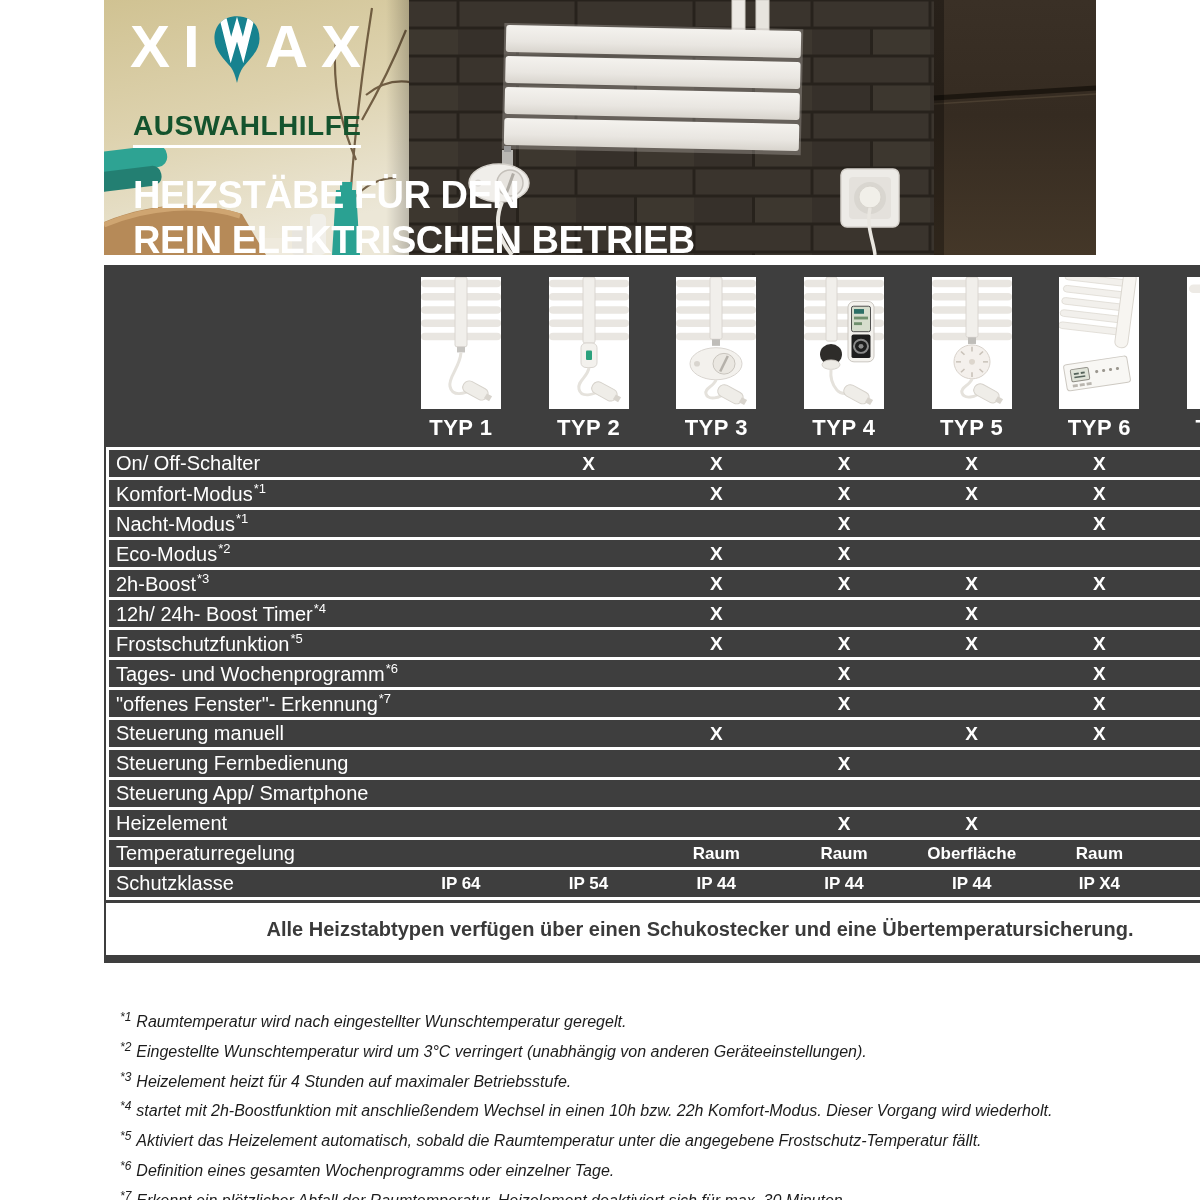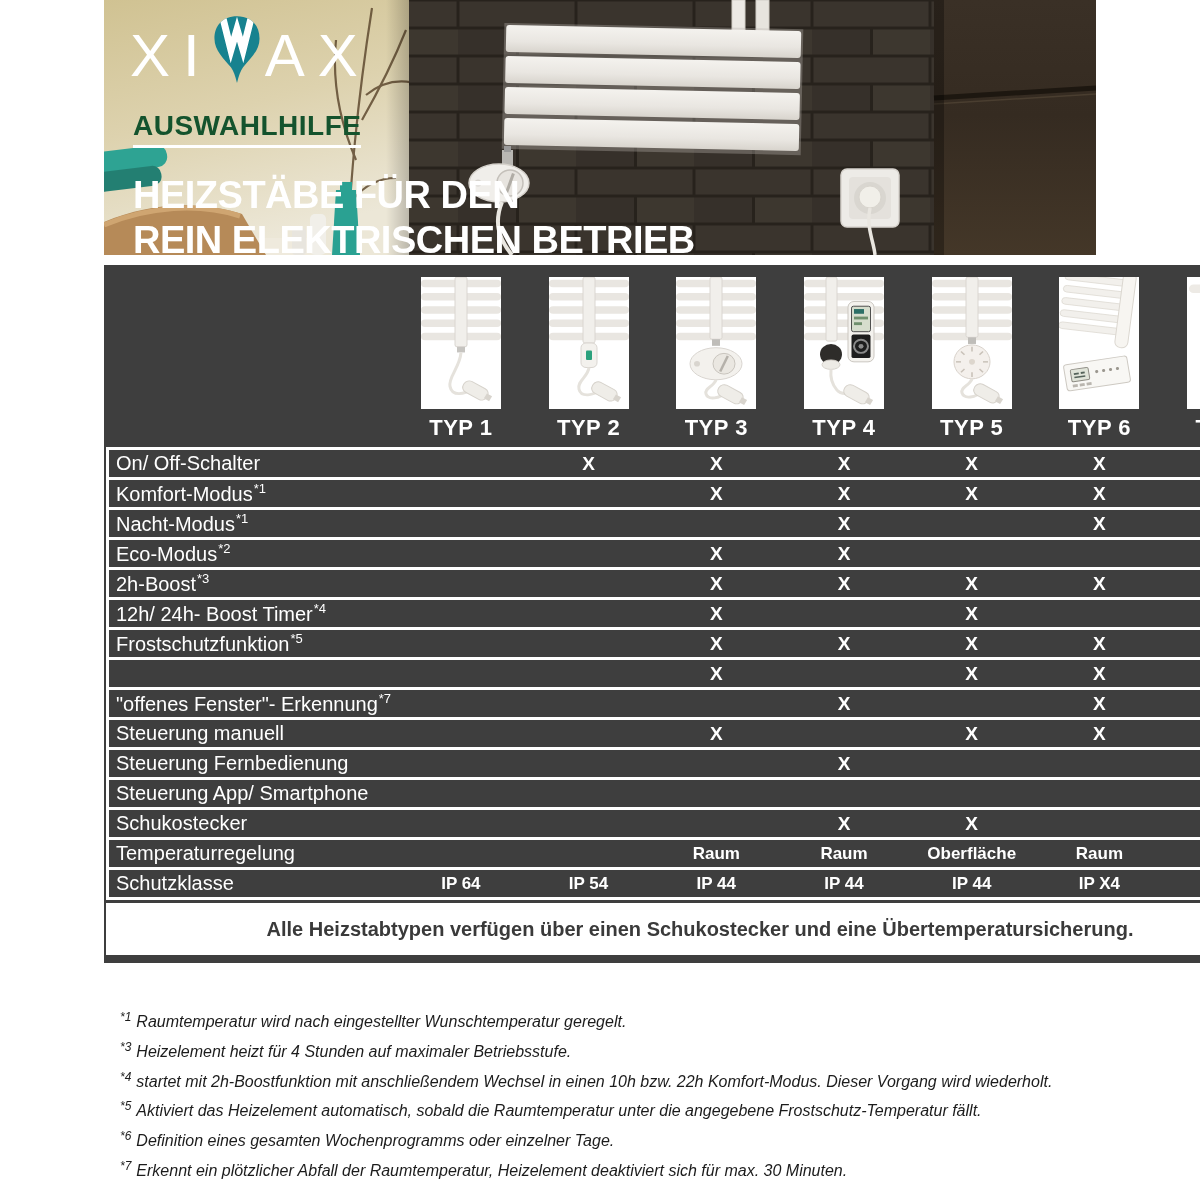--- a/index.html
+++ b/index.html
@@ -2,22 +2,22 @@
 <html><head>
 <meta charset="utf-8">
 <style>
   html,body{margin:0;padding:0;background:#fff;}
   body{width:1200px;height:1200px;overflow:hidden;font-family:"Liberation Sans","DejaVu Sans",sans-serif;}
   .page{width:992px;margin:0 0 0 104px;}
 
   
   .hero{position:relative;width:992px;height:255px;overflow:hidden;}
   .hero-bg{position:absolute;left:0;top:0;width:100%;height:100%;display:block;}
-  .logo{position:absolute;left:26px;top:8px;display:flex;align-items:flex-end;color:#fff;
-        font-size:60px;font-weight:400;letter-spacing:13px;line-height:1;}
+  .logo{position:absolute;left:26px;top:8px;display:flex;align-items:center;color:#fff;
+        font-size:60px;font-weight:700;letter-spacing:13px;line-height:1;}
   .logo .mark{width:52px;height:72px;margin:6px 2px 0 -2px;flex:0 0 auto;}
   .kicker{position:absolute;left:29px;top:110px;color:#14532d;font-size:28px;font-weight:bold;
           letter-spacing:.5px;border-bottom:3px solid #fff;padding-bottom:3px;}
   .title{position:absolute;left:29px;top:149px;color:#fff;font-size:38px;font-weight:bold;
          line-height:45px;letter-spacing:-0.5px;white-space:nowrap;margin-top:24px;}
 
   
   .card{margin-top:10px;width:1192px;background:#3E3E3E;padding:12px 0 8px 0;box-sizing:border-box;}
   .grid-row{display:grid;grid-template-columns:288px repeat(7,1fr);margin:0 5px;}
   .pcell{display:flex;justify-content:center;align-items:flex-start;}
@@ -426,20 +426,21 @@
           <div class="flabel">Frostschutzfunktion<sup>*5</sup></div>
           <div class="fcell val"></div>
           <div class="fcell val"></div>
           <div class="fcell xmark">X</div>
           <div class="fcell xmark">X</div>
           <div class="fcell xmark">X</div>
           <div class="fcell xmark">X</div>
           <div class="fcell xmark">X</div>
         </div>
         <div class="frow">
+          <div class="flabel">Tages- und Wochenprogramm<sup>*6</sup></div>
           <div class="fcell val"></div>
           <div class="fcell val"></div>
           <div class="fcell val"></div>
           <div class="fcell xmark">X</div>
           <div class="fcell val"></div>
           <div class="fcell xmark">X</div>
           <div class="fcell xmark">X</div>
         </div>
         <div class="frow">
           <div class="flabel">"offenes Fenster"- Erkennung<sup>*7</sup></div>
@@ -475,21 +476,21 @@
           <div class="flabel">Steuerung App/ Smartphone</div>
           <div class="fcell val"></div>
           <div class="fcell val"></div>
           <div class="fcell val"></div>
           <div class="fcell val"></div>
           <div class="fcell val"></div>
           <div class="fcell val"></div>
           <div class="fcell xmark">X</div>
         </div>
         <div class="frow">
-          <div class="flabel">Schukostecker</div>
+          <div class="flabel">Heizelement</div>
           <div class="fcell val"></div>
           <div class="fcell val"></div>
           <div class="fcell val"></div>
           <div class="fcell xmark">X</div>
           <div class="fcell xmark">X</div>
           <div class="fcell val"></div>
           <div class="fcell val"></div>
         </div>
         <div class="frow">
           <div class="flabel">Temperaturregelung</div>
@@ -513,20 +514,21 @@
         </div>
       </div>
 
     <div class="note-band">
       <span>Alle Heizstabtypen verfügen über einen Schukostecker und eine Übertemperatursicherung.</span>
     </div>
   </section>
 
   <section class="footnotes">
     <div class="fn"><sup class="fn-m">*1</sup><span class="fn-t">Raumtemperatur wird nach eingestellter Wunschtemperatur geregelt.</span></div>
+    <div class="fn"><sup class="fn-m">*2</sup><span class="fn-t">Eingestellte Wunschtemperatur wird um 3°C verringert (unabhängig von anderen Geräteeinstellungen).</span></div>
     <div class="fn"><sup class="fn-m">*3</sup><span class="fn-t">Heizelement heizt für 4 Stunden auf maximaler Betriebsstufe.</span></div>
     <div class="fn"><sup class="fn-m">*4</sup><span class="fn-t">startet mit 2h-Boostfunktion mit anschließendem Wechsel in einen 10h bzw. 22h Komfort-Modus. Dieser Vorgang wird wiederholt.</span></div>
     <div class="fn"><sup class="fn-m">*5</sup><span class="fn-t">Aktiviert das Heizelement automatisch, sobald die Raumtemperatur unter die angegebene Frostschutz-Temperatur fällt.</span></div>
     <div class="fn"><sup class="fn-m">*6</sup><span class="fn-t">Definition eines gesamten Wochenprogramms oder einzelner Tage.</span></div>
     <div class="fn"><sup class="fn-m">*7</sup><span class="fn-t">Erkennt ein plötzlicher Abfall der Raumtemperatur, Heizelement deaktiviert sich für max. 30 Minuten.</span></div>
 
   </section>
 
 </div>
 

